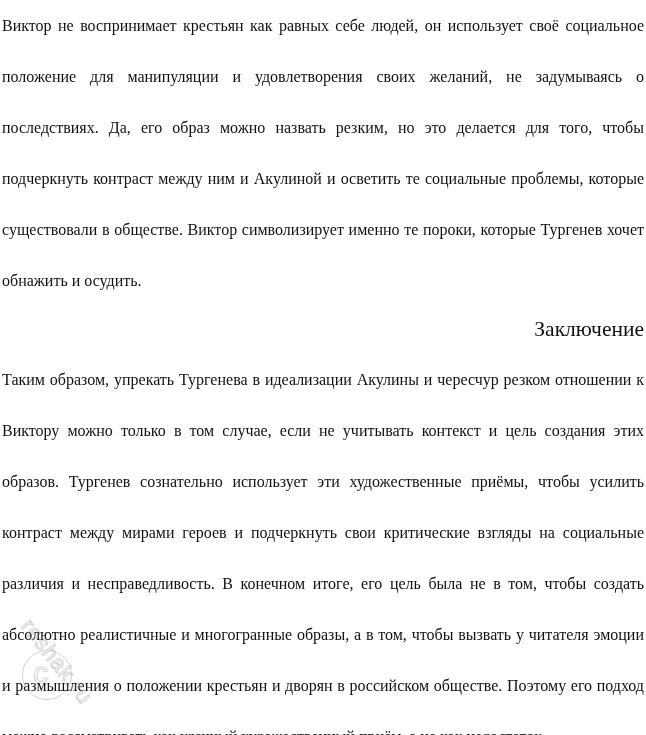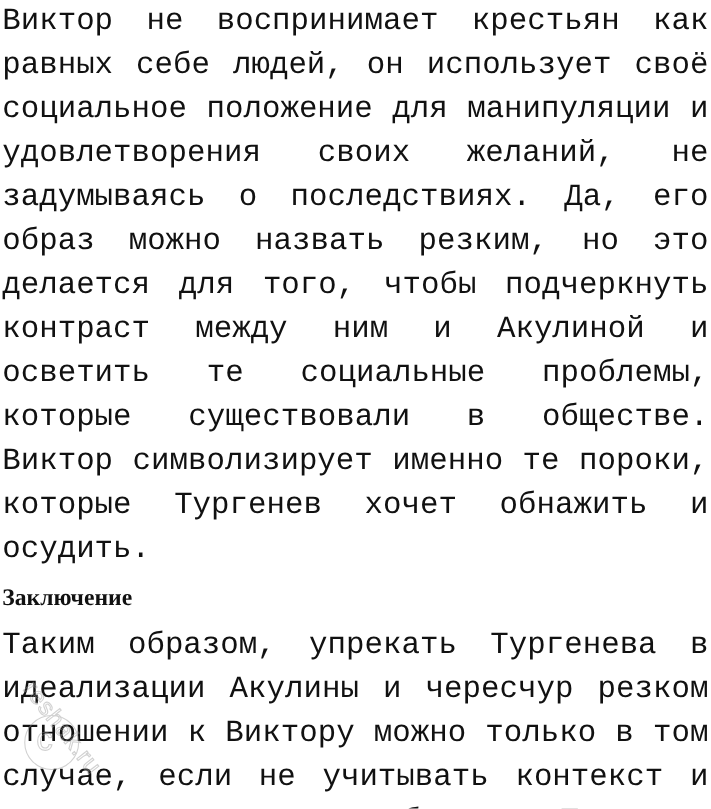--- a/index.html
+++ b/index.html
@@ -15,33 +15,33 @@
       font-family: "Liberation Serif", "DejaVu Serif", serif;
       color: #111111;
     }
     .page {
       position: absolute;
       left: 2px;
       top: 0;
       width: 642px;
     }
     .para {
-      font-size: 28px;
-      line-height: 40px;
+      font-size: 16px;
+      line-height: 51px;
       text-align: justify;
       margin: 0;
       padding: 0;
-      font-family: Liberation Mono, monospace;
     }
     .heading {
       font-size: 21.5px;
       line-height: 39.5px;
-      font-weight: bold;
-      margin: 4px 0 4px 0;
+      font-weight: normal;
+      margin: 4px 0 4px 10px;
       padding: 0;
+      text-align: right;
     }
     .watermark {
       position: absolute;
       left: 18px;
       top: 598px;
       width: 120px;
       height: 120px;
       pointer-events: none;
       opacity: 0.45;
     }

